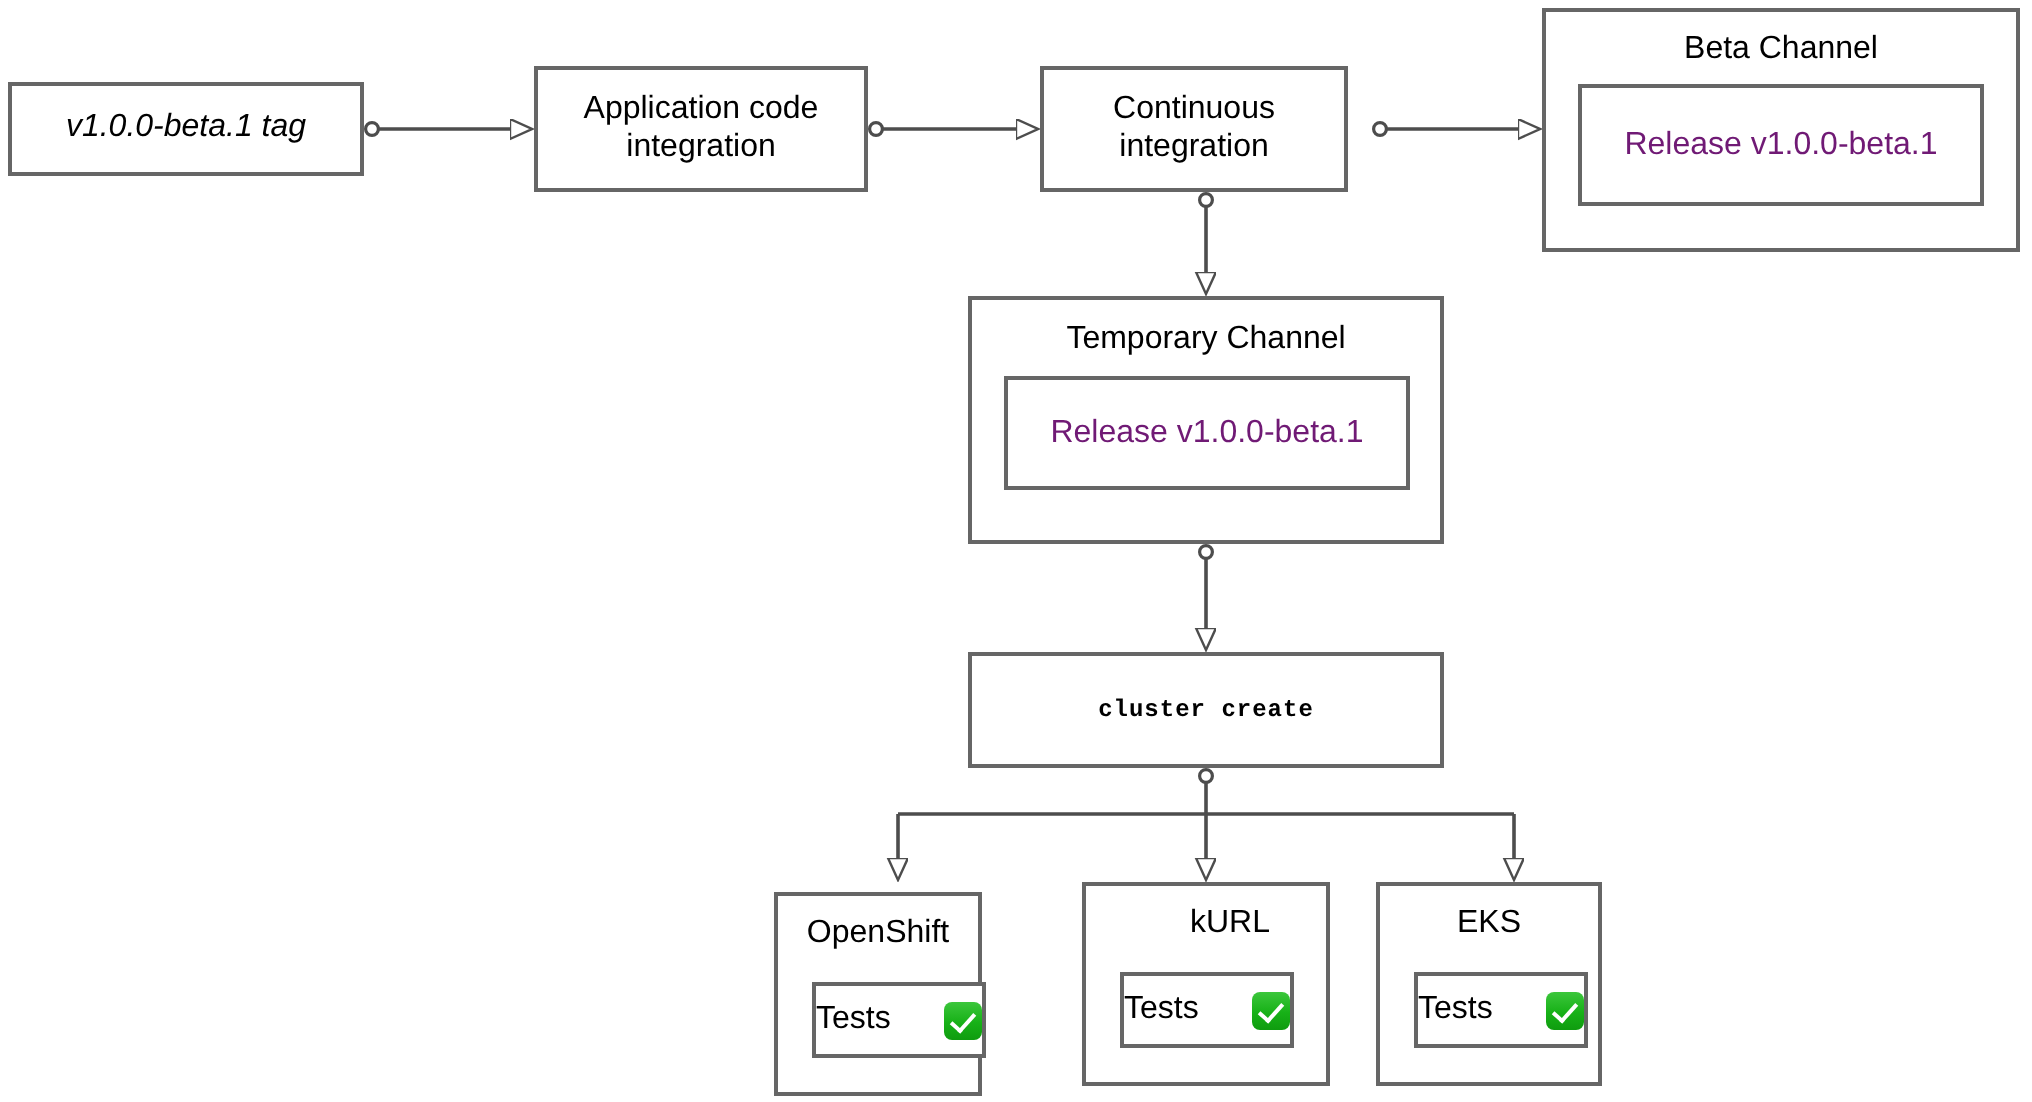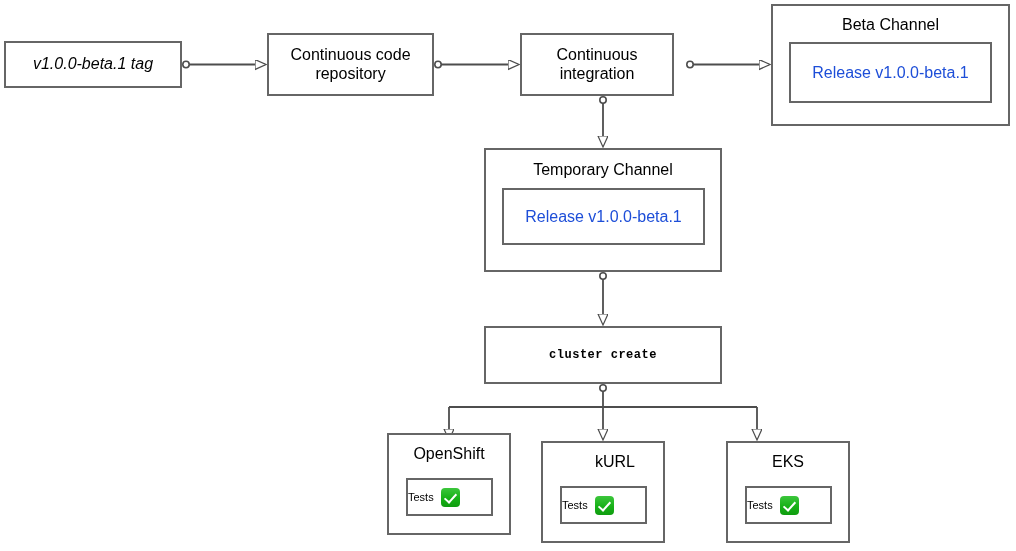--- a/index.html
+++ b/index.html
@@ -63,32 +63,32 @@
   }
   .inner-box {
     position: absolute;
     box-sizing: border-box;
     border: 2px solid #666666;
     background: #ffffff;
     display: flex;
     align-items: center;
     justify-content: center;
     font-size: 16px;
-    color: #1d4ed8;
+    color: #701a75;
   }
   .tests-box {
     position: absolute;
     box-sizing: border-box;
     border: 2px solid #666666;
     background: #ffffff;
     display: flex;
     align-items: center;
-    justify-content: flex-start;
+    justify-content: space-between;
     gap: 7px;
-    font-size: 11px;
+    font-size: 16px;
     color: #000000;
   }
   .check-icon {
     display: inline-block;
     width: 19px;
     height: 19px;
     border-radius: 4px;
     background: linear-gradient(180deg, #3cc63c 0%, #17b117 55%, #0f9c0f 100%);
     position: relative;
     flex: 0 0 auto;
@@ -140,21 +140,21 @@
       <path d="M603,407 L603,439" marker-end="url(#arrow)"></path>
       <path d="M757,407 L757,439" marker-end="url(#arrow)"></path>
     </g>
   </svg>
 
   <div class="node" style="left:4px; top:41px; width:178px; height:47px;font-style:italic;">
     <span>v1.0.0-beta.1 tag</span>
   </div>
 
   <div class="node" style="left:267px; top:33px; width:167px; height:63px; padding:0 14px;">
-    <span>Continuous code repository</span>
+    <span>Application code integration</span>
   </div>
 
   <div class="node" style="left:520px; top:33px; width:154px; height:63px; padding:0 14px;">
     <span>Continuous integration</span>
   </div>
 
   <div class="group" style="left:771px; top:4px; width:239px; height:122px;">
     <div class="group-title" style="top:10px;">Beta Channel</div>
     <div class="inner-box" style="left:16px; top:36px; width:203px; height:61px;">
       <span>Release v1.0.0-beta.1</span>
@@ -165,37 +165,37 @@
     <div class="group-title" style="top:11px;">Temporary Channel</div>
     <div class="inner-box" style="left:16px; top:38px; width:203px; height:57px;">
       <span>Release v1.0.0-beta.1</span>
     </div>
   </div>
 
   <div class="node mono" style="left:484px; top:326px; width:238px; height:58px;">
     <span>cluster create</span>
   </div>
 
-  <div class="group" style="left:387px; top:433px; width:124px; height:102px;">
+  <div class="group" style="left:387px; top:446px; width:104px; height:102px;">
     <div class="group-title" style="top:10px;">OpenShift</div>
     <div class="tests-box" style="left:17px; top:43px; width:87px; height:38px;">
       <span>Tests</span>
       <span class="check-icon"></span>
     </div>
   </div>
 
   <div class="group" style="left:541px; top:441px; width:124px; height:102px;">
     <div class="group-title" style="top:10px;padding-left:24px;">kURL</div>
     <div class="tests-box" style="left:17px; top:43px; width:87px; height:38px;">
       <span>Tests</span>
       <span class="check-icon"></span>
     </div>
   </div>
 
-  <div class="group" style="left:726px; top:441px; width:124px; height:102px;">
+  <div class="group" style="left:688px; top:441px; width:113px; height:102px;">
     <div class="group-title" style="top:10px;">EKS</div>
     <div class="tests-box" style="left:17px; top:43px; width:87px; height:38px;">
       <span>Tests</span>
       <span class="check-icon"></span>
     </div>
   </div>
 
 </div>
 
 </body></html>

